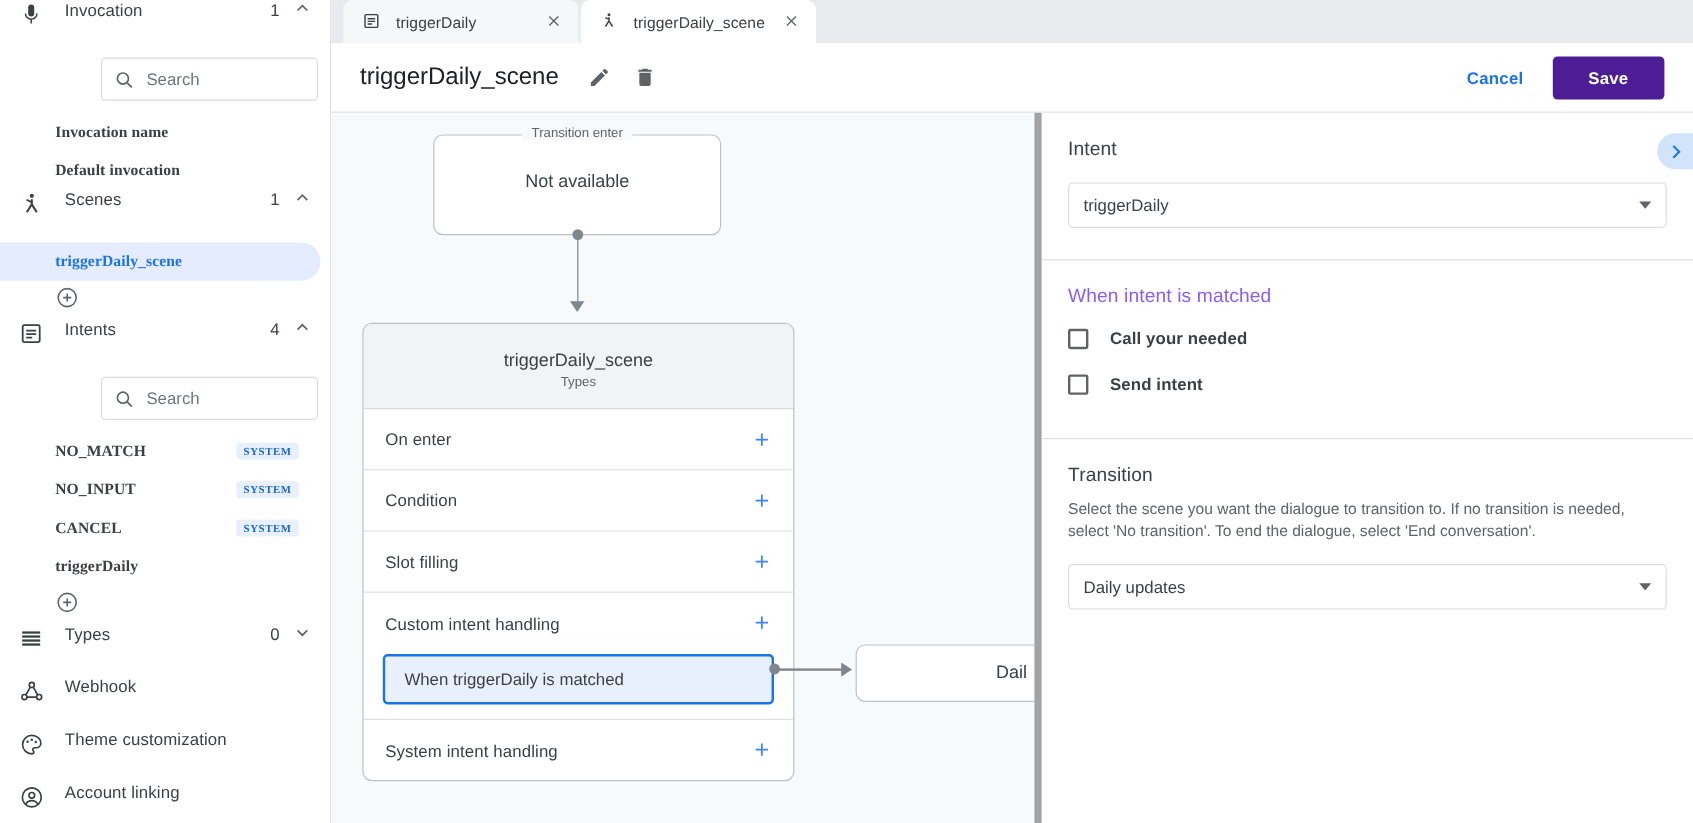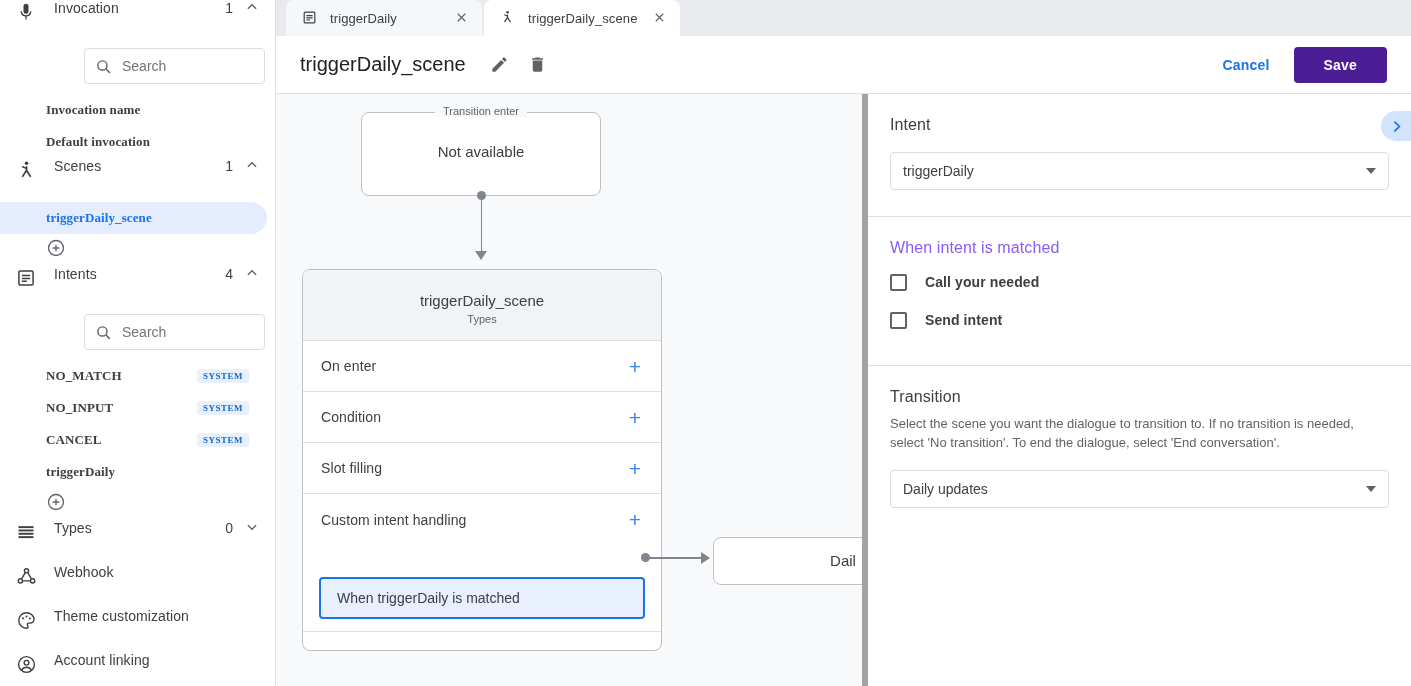--- a/index.html
+++ b/index.html
@@ -140,21 +140,21 @@
   .scene-head { background: #f1f3f4; height: 71px; border-bottom: 1px solid #dadce0; position: relative; }
   .scene-head .sc-title { text-align: center; font-size: 15px; color: #3c4043; padding-top: 22px; }
   .scene-head .sc-sub { text-align: center; font-size: 11px; color: #5f6368; padding-top: 4px; }
   .scene-row {
     height: 51px; display: flex; align-items: center; padding: 0 20px 0 18px;
     border-bottom: 1px solid #e0e0e0; cursor: pointer;
   }
   .scene-row .srlabel { flex: 1; font-size: 14px; color: #3c4043; letter-spacing: .1px; }
   .plus-blue { font-size: 21px; color: #4285f4; line-height: 1; cursor: pointer; font-weight: 300;}
   .scene-row.noborder { border-bottom: none; }
-  .chip-area { padding: 0 16px 12px 16px; border-bottom: 1px solid #e0e0e0; position: relative; margin-top: 32px; }
+  .chip-area { padding: 0 16px 12px 16px; border-bottom: 1px solid #e0e0e0; position: relative; }
   .chip {
     height: 42px; border: 2px solid #1a73e8; border-radius: 4px; background: #e8f0fe;
     display: flex; align-items: center; padding: 0 16px; font-size: 14px; color: #3c4043;
     cursor: pointer;
   }
 
   
   #node-daily { left: 437px; top: 443px; width: 260px; height: 48px; }
   #node-daily .nd-text {
     position: absolute; left: 0; right: 0; top: 14px;

